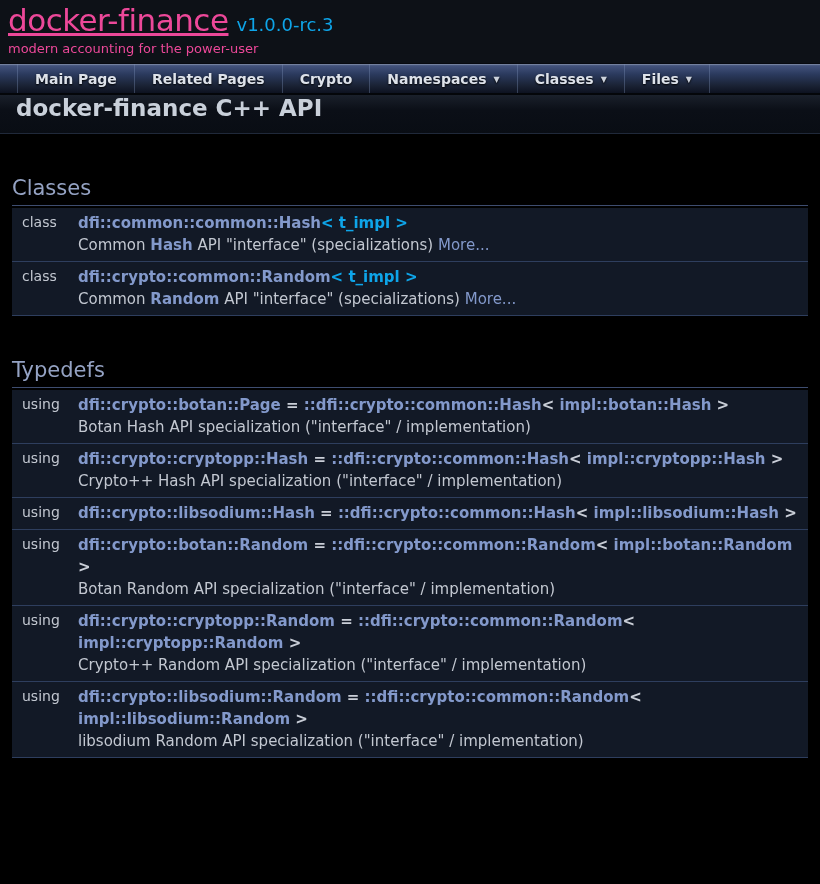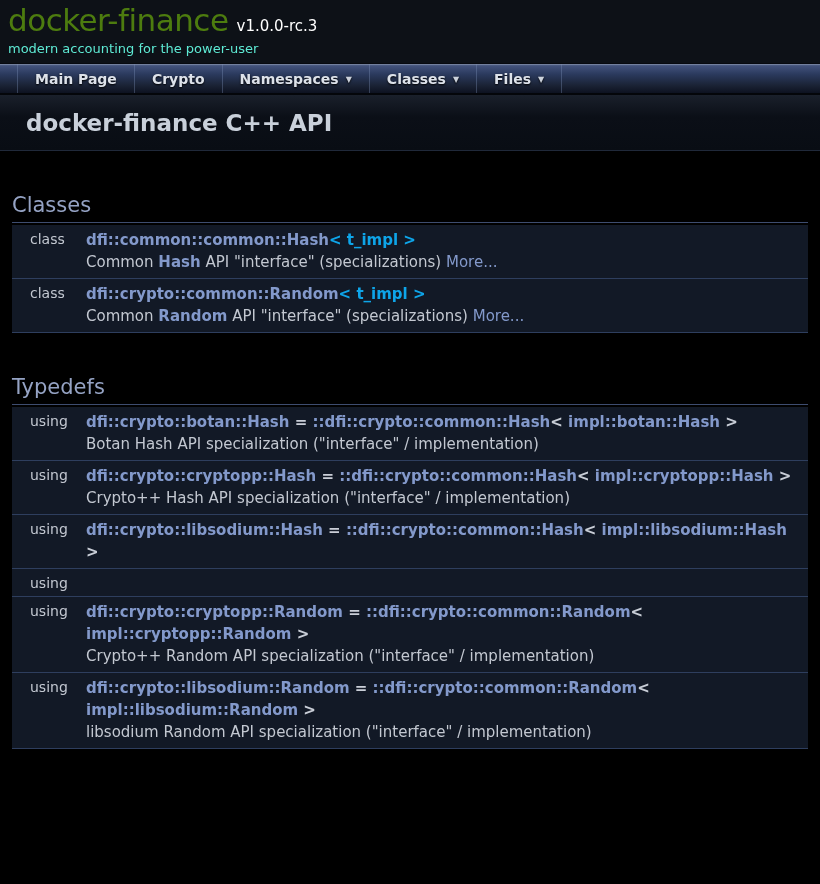--- a/index.html
+++ b/index.html
@@ -15,23 +15,23 @@
   body{
     width:820px;height:884px;overflow:hidden;
     background:#000;
     color:var(--text);
     font-family:"DejaVu Sans","Liberation Sans",sans-serif;
     font-size:15px;
   }
   
   .top{background:#0d1117;}
   .titlearea{padding:2px 0 7px 8px;}
-  .projectname{font-size:31px;color:#4d7c0f;letter-spacing:-0.5px;}
-  .projectnumber{font-size:15px;color:#ffffff;margin-left:8px;}
-  .projectbrief{font-size:13px;color:#5eead4;margin-top:3px;}
+  .projectname{font-size:31px;color:#ec4899;letter-spacing:-0.5px;text-decoration:underline;}
+  .projectnumber{font-size:18px;color:#0ea5e9;margin-left:8px;}
+  .projectbrief{font-size:13px;color:#ec4899;margin-top:3px;}
   
   .mainnav ul{
     list-style:none;margin:0;padding:0 0 0 17px;
     display:flex;height:32px;
     background:linear-gradient(180deg,#5a6a8e 0%,#41517a 8%,#2b3a5e 35%,#1a2234 75%,#0d1220 100%);
     border-top:1px solid #070a10;
     border-bottom:2px solid #04060a;
     box-shadow:inset 0 1px 0 rgba(255,255,255,0.18);
   }
   .mainnav li{
@@ -39,21 +39,21 @@
     padding:0 17px;
     font-weight:bold;font-size:14px;color:#dde2ea;
     text-shadow:0 1px 2px #000;
     border-right:1px solid rgba(130,150,190,0.35);
     cursor:pointer;white-space:nowrap;
   }
   .mainnav li:first-child{border-left:1px solid rgba(130,150,190,0.35);}
   .nav-arrow{font-size:8px;margin-left:7px;color:#ccd2dc;transform:translateY(1px);}
   
   .pagehead{
-    height:56px;display:flex;align-items:center;padding-left:26px;
+    height:39px;display:flex;align-items:flex-start;padding-left:16px;
     background:linear-gradient(180deg,#1a202b 0%,#0b0f17 40%,#090d14 100%);
     border-bottom:1px solid #20293a;
   }
   .pagetitle{font-size:23px;font-weight:bold;color:#c9d0da;}
   
   .contents{padding:0 12px 24px;}
   .summary{margin:27px 2px 0;line-height:22px;}
   a.lk{color:var(--link);text-decoration:none;cursor:pointer;}
   .bold{font-weight:bold;}
   .plainb{color:#0ea5e9;font-weight:bold;}
@@ -61,40 +61,43 @@
     font-size:21px;font-weight:normal;color:var(--heading);
     margin:42px 0 0;padding-bottom:5px;
     border-bottom:1px solid var(--heading-line);
   }
   
   .memtable{margin-top:2px;}
   .memrow{
     display:flex;
     background:var(--row-bg);
     border-bottom:1px solid var(--row-sep);
-    padding:4px 8px 5px;
+    padding:4px 0 5px;
     justify-content:space-between;
   }
   .kw{flex:none;width:66px;padding-left:10px;padding-top:2px;font-size:14px;color:#c3c8d1;}
   .def{flex:1;min-width:0;}
   .name-line{font-weight:bold;font-size:15px;line-height:22px;color:#c9ced7;}
   .desc-line{line-height:22px;color:#c3c8d1;}
 </style>
 </head>
 <body>
 
 <div class="top">
   <div class="titlearea">
     <span class="projectname">docker-finance</span><span class="projectnumber">v1.0.0-rc.3</span>
     <div class="projectbrief">modern accounting for the power-user</div>
   </div>
   <nav class="mainnav">
     <ul>
       <li>
           <span>Main Page</span>
+        </li>
+      <li>
+          <span>Related Pages</span>
         </li>
       <li>
           <span>Crypto</span>
         </li>
       <li>
           <span>Namespaces</span>
           <span class="nav-arrow">▼</span>
         </li>
       <li>
           <span>Classes</span>
@@ -131,39 +134,43 @@
         <div class="desc-line"><span>Common </span><a class="lk bold" href="#">Random</a><span> API "interface" (specializations) </span><a class="lk" href="#">More...</a></div>
       </div>
     </div>
   </div>
 
   <h2 class="groupheader">Typedefs</h2>
   <div class="memtable">
     <div class="memrow">
       <div class="kw">using</div>
       <div class="def">
-        <div class="name-line"><a class="lk bold" href="#">dfi::crypto::botan::Hash</a><span> = </span><a class="lk bold" href="#">::dfi::crypto::common::Hash</a><span>&lt; </span><a class="lk bold" href="#">impl::botan::Hash</a><span> &gt;</span></div>
+        <div class="name-line"><a class="lk bold" href="#">dfi::crypto::botan::Page</a><span> = </span><a class="lk bold" href="#">::dfi::crypto::common::Hash</a><span>&lt; </span><a class="lk bold" href="#">impl::botan::Hash</a><span> &gt;</span></div>
         <div class="desc-line">Botan Hash API specialization ("interface" / implementation)</div>
       </div>
     </div>
     <div class="memrow">
       <div class="kw">using</div>
       <div class="def">
         <div class="name-line"><a class="lk bold" href="#">dfi::crypto::cryptopp::Hash</a><span> = </span><a class="lk bold" href="#">::dfi::crypto::common::Hash</a><span>&lt; </span><a class="lk bold" href="#">impl::cryptopp::Hash</a><span> &gt;</span></div>
         <div class="desc-line">Crypto++ Hash API specialization ("interface" / implementation)</div>
       </div>
     </div>
     <div class="memrow">
       <div class="kw">using</div>
       <div class="def">
         <div class="name-line"><a class="lk bold" href="#">dfi::crypto::libsodium::Hash</a><span> = </span><a class="lk bold" href="#">::dfi::crypto::common::Hash</a><span>&lt; </span><a class="lk bold" href="#">impl::libsodium::Hash</a><span> &gt;</span></div>
       </div>
     </div>
     <div class="memrow">
       <div class="kw">using</div>
+      <div class="def">
+        <div class="name-line"><a class="lk bold" href="#">dfi::crypto::botan::Random</a><span> = </span><a class="lk bold" href="#">::dfi::crypto::common::Random</a><span>&lt; </span><a class="lk bold" href="#">impl::botan::Random</a><span> &gt;</span></div>
+        <div class="desc-line">Botan Random API specialization ("interface" / implementation)</div>
+      </div>
     </div>
     <div class="memrow">
       <div class="kw">using</div>
       <div class="def">
         <div class="name-line"><a class="lk bold" href="#">dfi::crypto::cryptopp::Random</a><span> = </span><a class="lk bold" href="#">::dfi::crypto::common::Random</a><span>&lt; </span><a class="lk bold" href="#">impl::cryptopp::Random</a><span> &gt;</span></div>
         <div class="desc-line">Crypto++ Random API specialization ("interface" / implementation)</div>
       </div>
     </div>
     <div class="memrow">
       <div class="kw">using</div>

